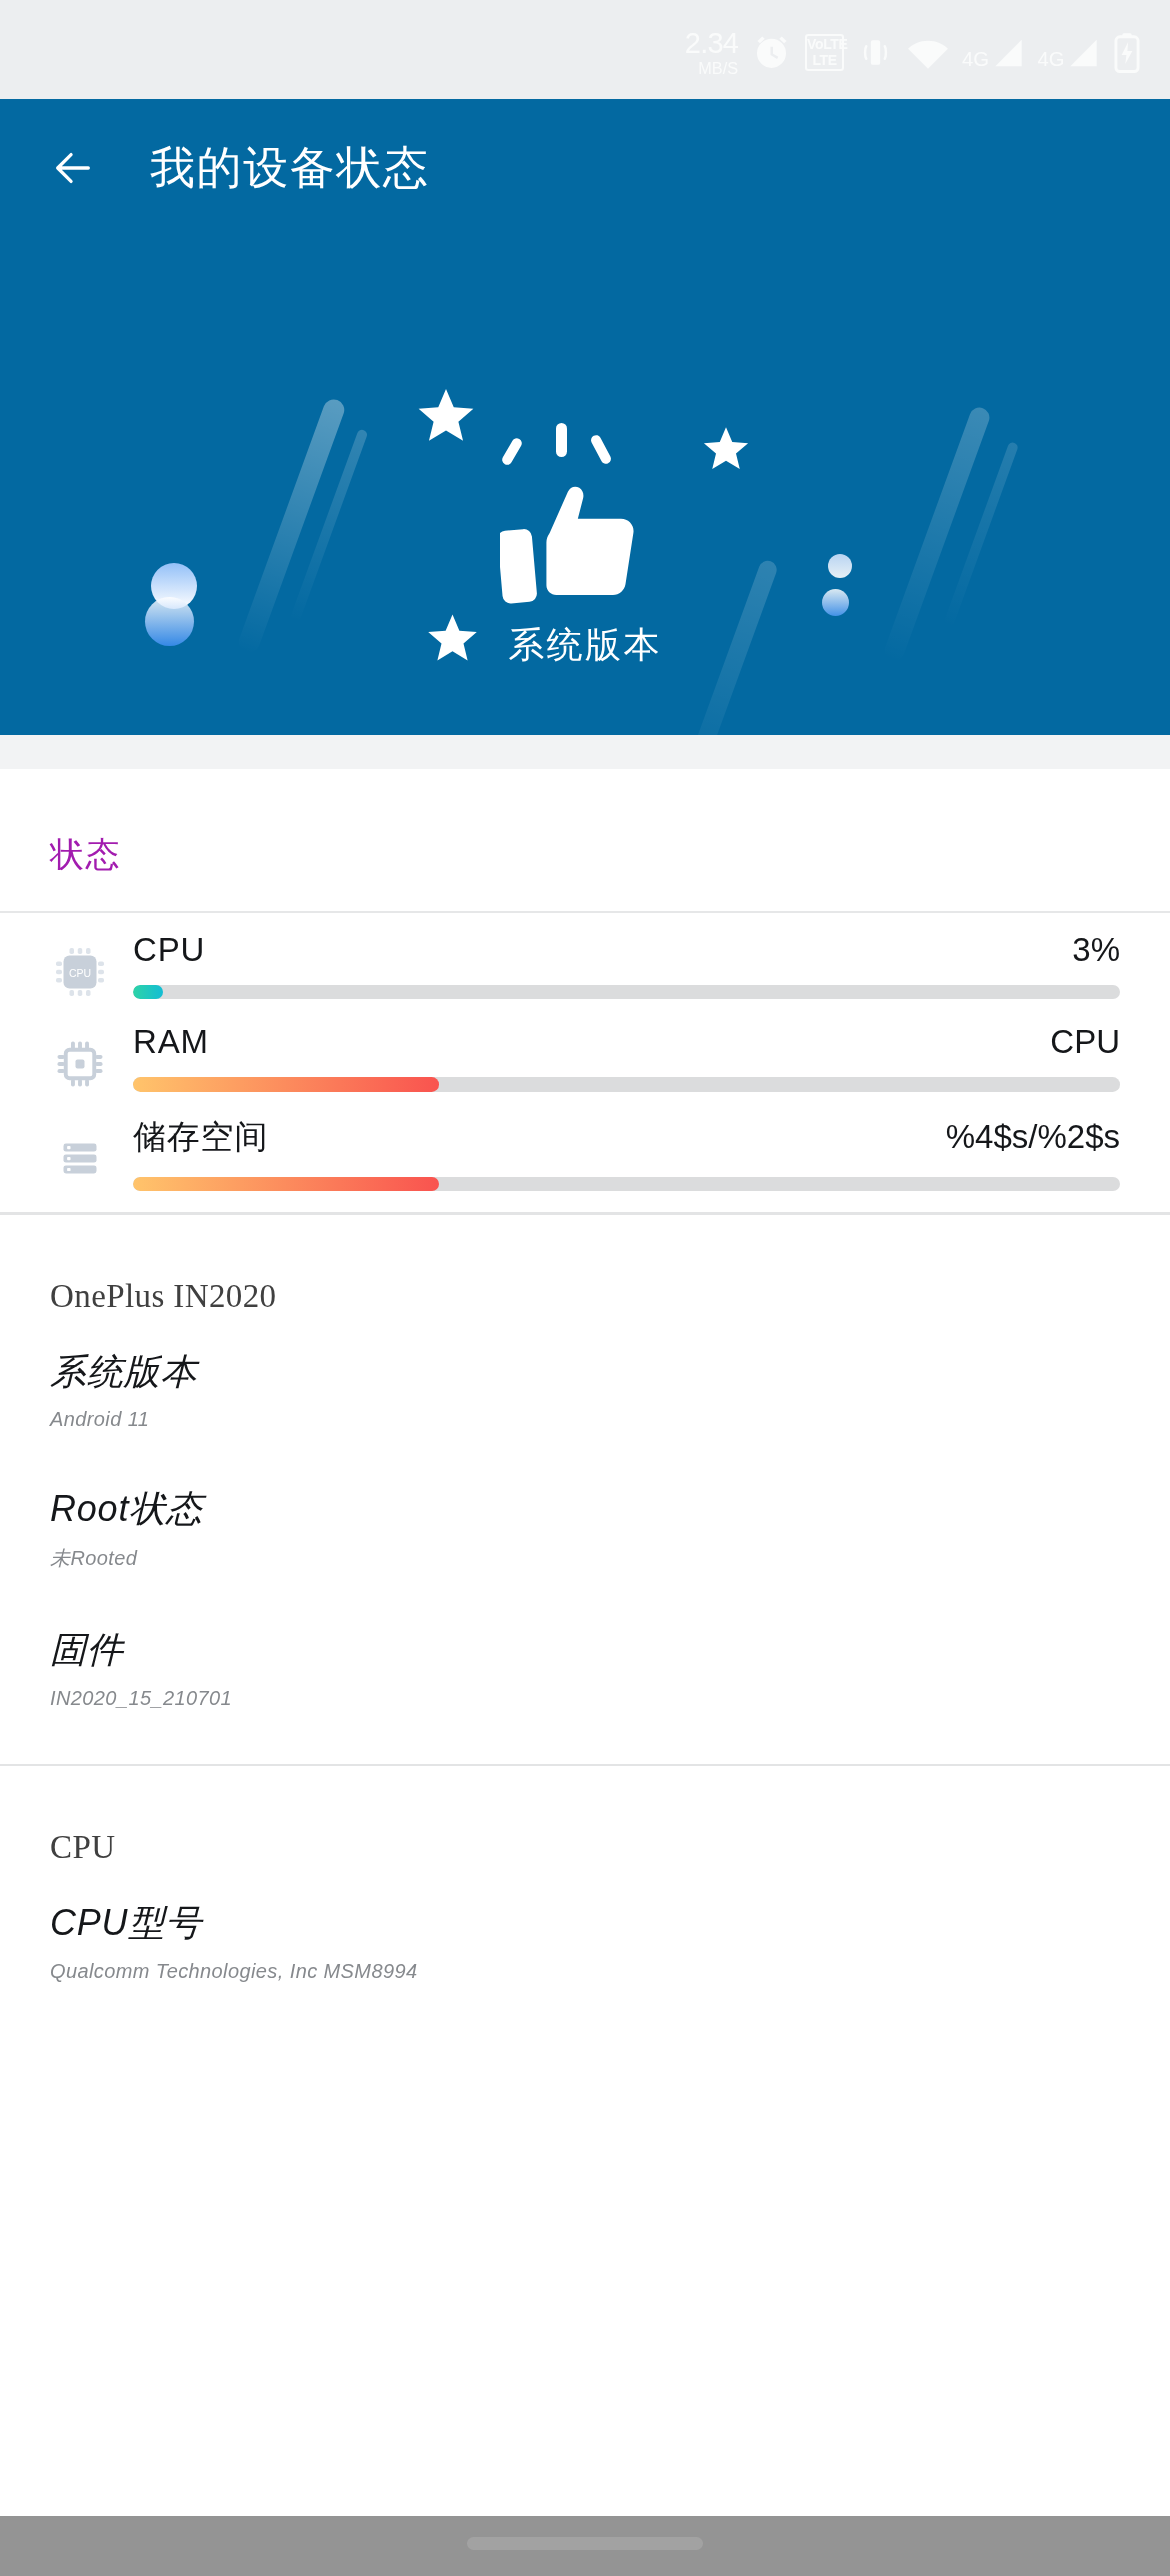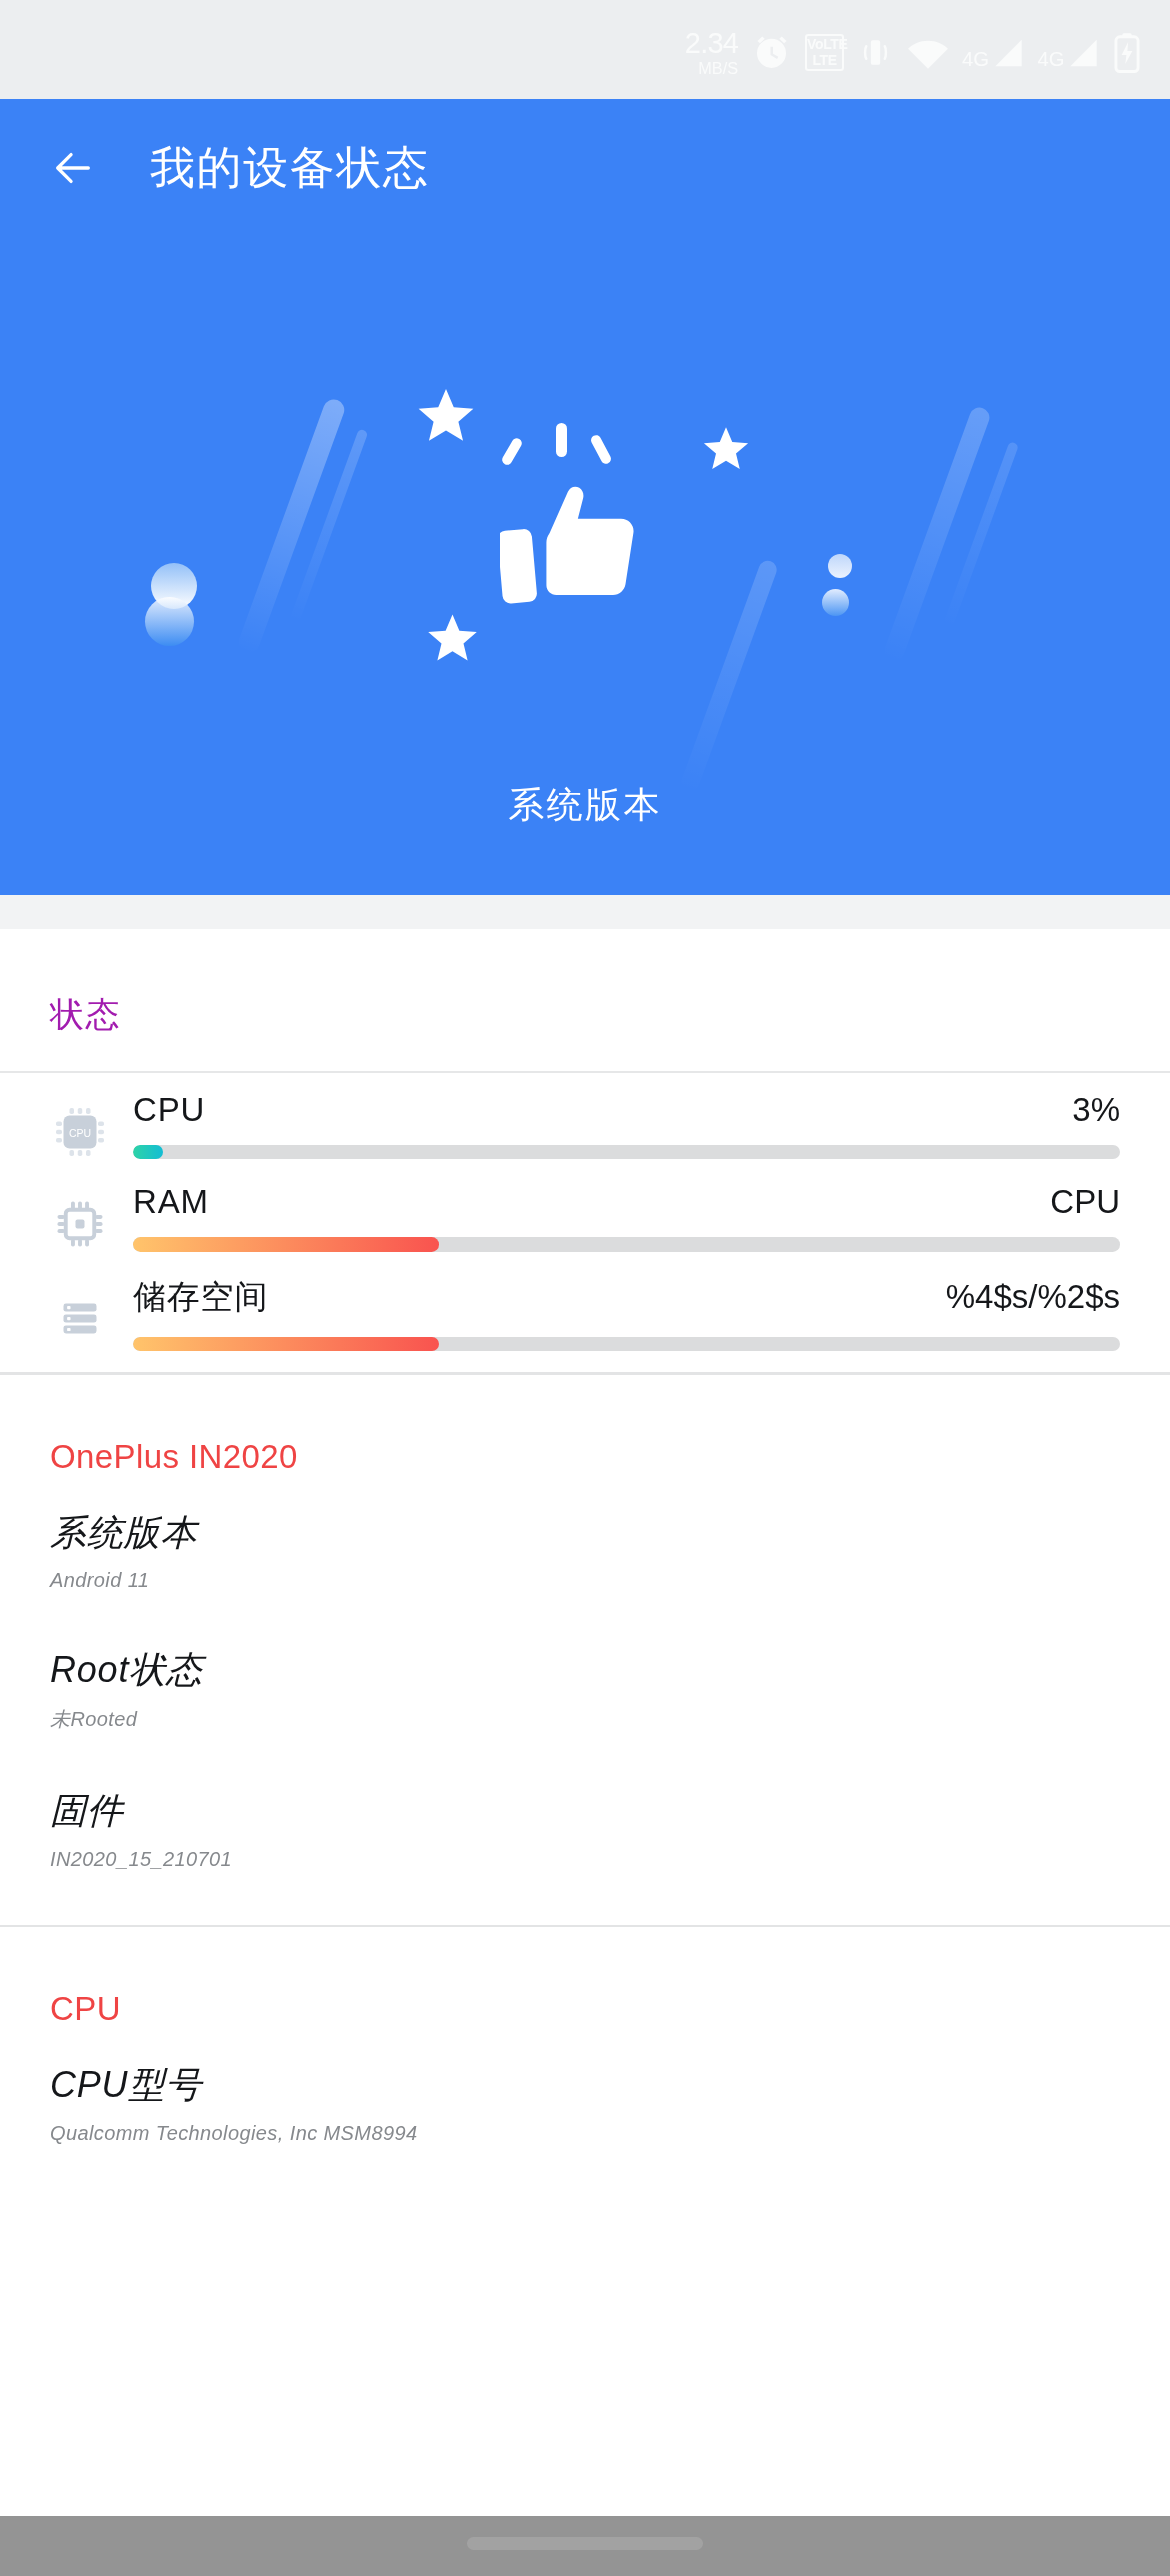--- a/index.html
+++ b/index.html
@@ -26,22 +26,22 @@
   .volte {
     width:39px;height:37px;border:2.4px solid #fafbfb;border-radius:3.3px;
     color:#fafbfb;font-size:14px;line-height:15.5px;text-align:center;font-weight:bold;
     display:flex;flex-direction:column;justify-content:center;letter-spacing:-0.4px;
   }
   .gtag { color:#fafbfb; font-size:20.3px; line-height:20.3px; }
   .sig { display:flex; align-items:flex-end; gap:2.4px; }
 
   
   .hero {
-    position:relative; height:796px; width:100%;
-    background:#3b82f6; overflow:hidden;
+    position:relative; height:636px; width:100%;
+    background:#0369a1; overflow:hidden;
   }
   .hero-bar { position:relative; display:flex; align-items:center; height:138px; padding-left:50px; z-index:5;}
   .back-arrow { width:46px;height:46px; flex:0 0 auto; }
   .hero-title { color:#fff; font-size:45px; margin-left:54px; letter-spacing:1.6px;}
   .hero-art { position:absolute; inset:0; }
   .streak {
     position:absolute; background:linear-gradient(to bottom, rgba(255,255,255,.34), rgba(255,255,255,0));
     border-radius:41px; transform-origin:center;
   }
   .dot {
@@ -52,21 +52,21 @@
   .hero-caption {
     position:absolute; left:0; right:0; bottom:65px; text-align:center;
     color:#ffffff; font-size:36px; letter-spacing:2.4px;
   }
 
   
   .gap { height:34px; background:#f2f3f4; }
   .section { background:#fff; }
   .sec-title-wrap { padding:63px 50px 33px 50px; }
   .sec-title { font-size:34px; color:#a21caf; letter-spacing:1.6px; }
-  .sec-title.blue { color:#ef4444; font-size:33px; letter-spacing:0.4px;}
+  .sec-title.blue { color:#404040; font-size:33px; letter-spacing:0.4px;font-family:Liberation Serif, serif;}
   .rule { height:1.6px; background:#e6e7e8; margin:0; }
   .rule.thick { height:2.4px; background:#e3e4e5; }
 
   
   .statlist { padding:0 0 21px 0; }
   .statrow { display:flex; align-items:flex-start; padding:18px 50px 0 50px; }
   .statrow .ic { width:60px; flex:0 0 60px; padding-top:11.4px; }
   .statrow .body { flex:1; margin-left:23px; }
   .statline { display:flex; justify-content:space-between; align-items:baseline; }
   .statlabel { font-size:33px; color:#15171a; letter-spacing:0.8px; }

